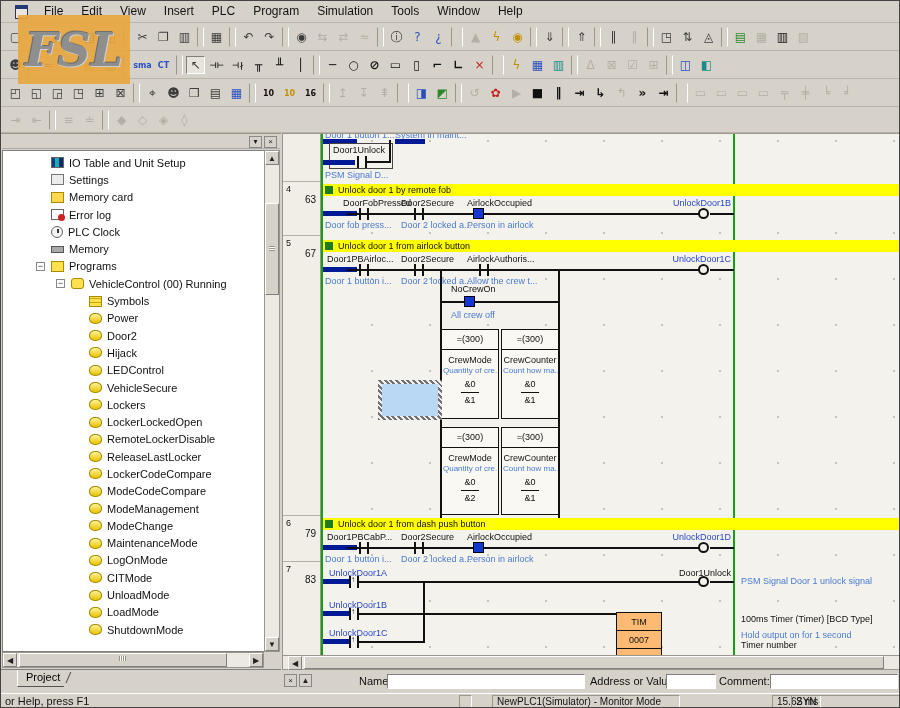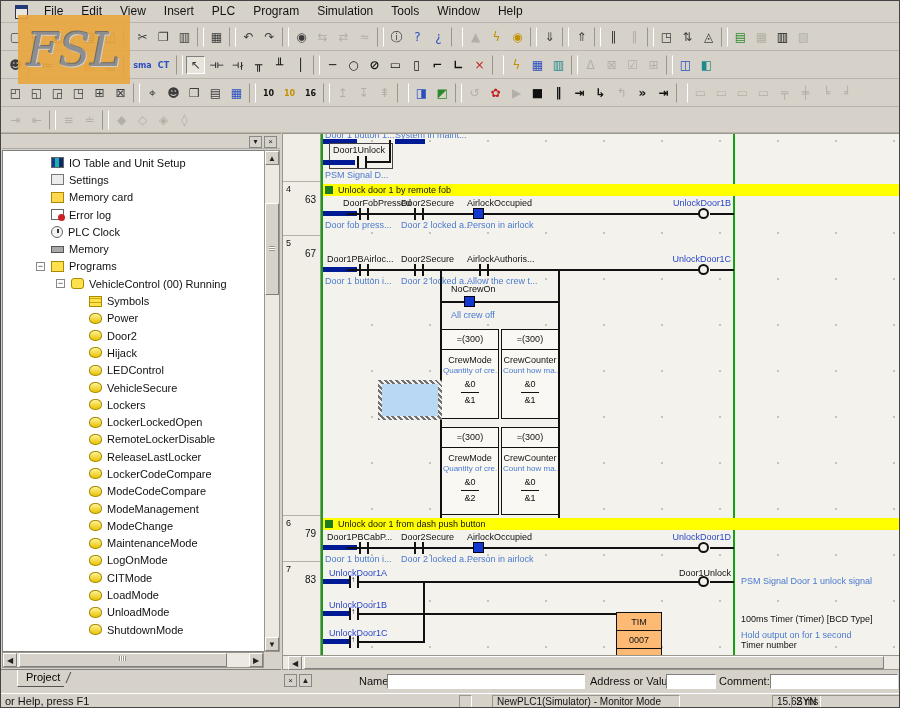--- a/index.html
+++ b/index.html
@@ -24,21 +24,21 @@
   .tbi.gray{color:#b2afa6}.tbi.yellow{color:#c09000}.tbi.green{color:#2c8a2c}
   .tbi.blue{color:#2a50c0}.tbi.teal{color:#1e8a8a}.tbi.red{color:#c22222}
   .tbi.dark{color:#111;font-weight:bold}
   .tbi.pressed{border:1px solid;border-color:#808080 #fff #fff #808080;background:#e7e4db}
   .tbi.sep{width:7px;height:20px;margin:0 2px;border-left:1px solid #9a968c;border-right:1px solid #fff}
   .tbi.sep2{width:12px;height:20px;margin:0 2px;border-left:1px solid #9a968c;border-right:1px solid #fff}
 
   
   #fsl-logo{position:absolute;left:17px;top:14px;width:112px;height:69px;z-index:60;
             background:rgba(233,165,60,.90);display:flex;align-items:center;justify-content:center;
-            font-family:"DejaVu Serif",serif;font-style:italic;font-weight:normal;font-size:46px;color:#8e8e8e;
+            font-family:"DejaVu Serif",serif;font-style:italic;font-weight:bold;font-size:46px;color:#8e8e8e;
             text-shadow:1px 1px 0 #cfcfcf,-1px -1px 0 #6e6e6e}
 
   
   #tree-panel{position:absolute;left:0;top:132px;width:280px;height:536px;background:#d6d2c9;border-top:1px solid #9a968c}
   #tree-header{position:absolute;left:1px;top:1px;right:1px;height:14px;border-bottom:1px solid #aaa}
   .thbtn{position:absolute;top:1px;width:13px;height:12px;border:1px solid #888;background:#d6d2c9;
          font-size:8px;line-height:10px;text-align:center;color:#222}
   #tree-body{position:absolute;left:1px;top:16px;width:266px;height:502px;background:#fff;
              border:1px solid #808080;overflow:hidden;padding-top:3px}
   .ti{height:17.3px;display:flex;align-items:center;font-size:11px;white-space:nowrap;position:relative;color:#111}
@@ -456,27 +456,27 @@
 
         <div class="ti lvl3">
 
           <span class="tic section"></span>
           <span>CITMode</span>
         </div>
 
         <div class="ti lvl3">
 
           <span class="tic section"></span>
+          <span>UnloadMode</span>
+        </div>
+
+        <div class="ti lvl3">
+
+          <span class="tic section"></span>
           <span>LoadMode</span>
-        </div>
-
-        <div class="ti lvl3">
-
-          <span class="tic section"></span>
-          <span>UnloadMode</span>
         </div>
 
         <div class="ti lvl3">
 
           <span class="tic section"></span>
           <span>ShutdownMode</span>
         </div>
 
     </div>
     <div id="tree-vscroll">
@@ -549,20 +549,24 @@
     <span class="tick" style="left:84px;top:74px"></span>
     <span class="tick" style="left:131px;top:74px"></span>
     <span class="tick" style="left:139px;top:74px"></span>
     <span class="onsq" style="left:190px;top:74px"></span>
     <span class="coil" style="left:415px;top:74px"></span>
     <div class="hl" style="left:427px;top:79px;width:24px"></div>
     <div class="cmt" style="left:42px;top:86px">Door fob press...</div>
     <div class="cmt" style="left:118px;top:86px">Door 2 locked a...</div>
     <div class="cmt" style="left:184px;top:86px">Person in airlock</div>
 
+    <div class="banner" style="top:106px">
+      <span class="bsq"></span>
+      <span>Unlock door 1 from airlock button</span>
+    </div>
     <div class="lbl" style="left:44px;top:120px">Door1PBAirloc...</div>
     <div class="lbl" style="left:118px;top:120px">Door2Secure</div>
     <div class="lbl" style="left:184px;top:120px">AirlockAuthoris...</div>
     <div class="lblb rlbl" style="left:358px;top:120px">UnlockDoor1C</div>
     <div class="pw" style="left:40px;top:133px;width:34px"></div>
     <div class="hl" style="left:64px;top:135px;width:352px"></div>
     <span class="tick" style="left:76px;top:130px"></span>
     <span class="tick" style="left:84px;top:130px"></span>
     <span class="tick" style="left:131px;top:130px"></span>
     <span class="tick" style="left:139px;top:130px"></span>

